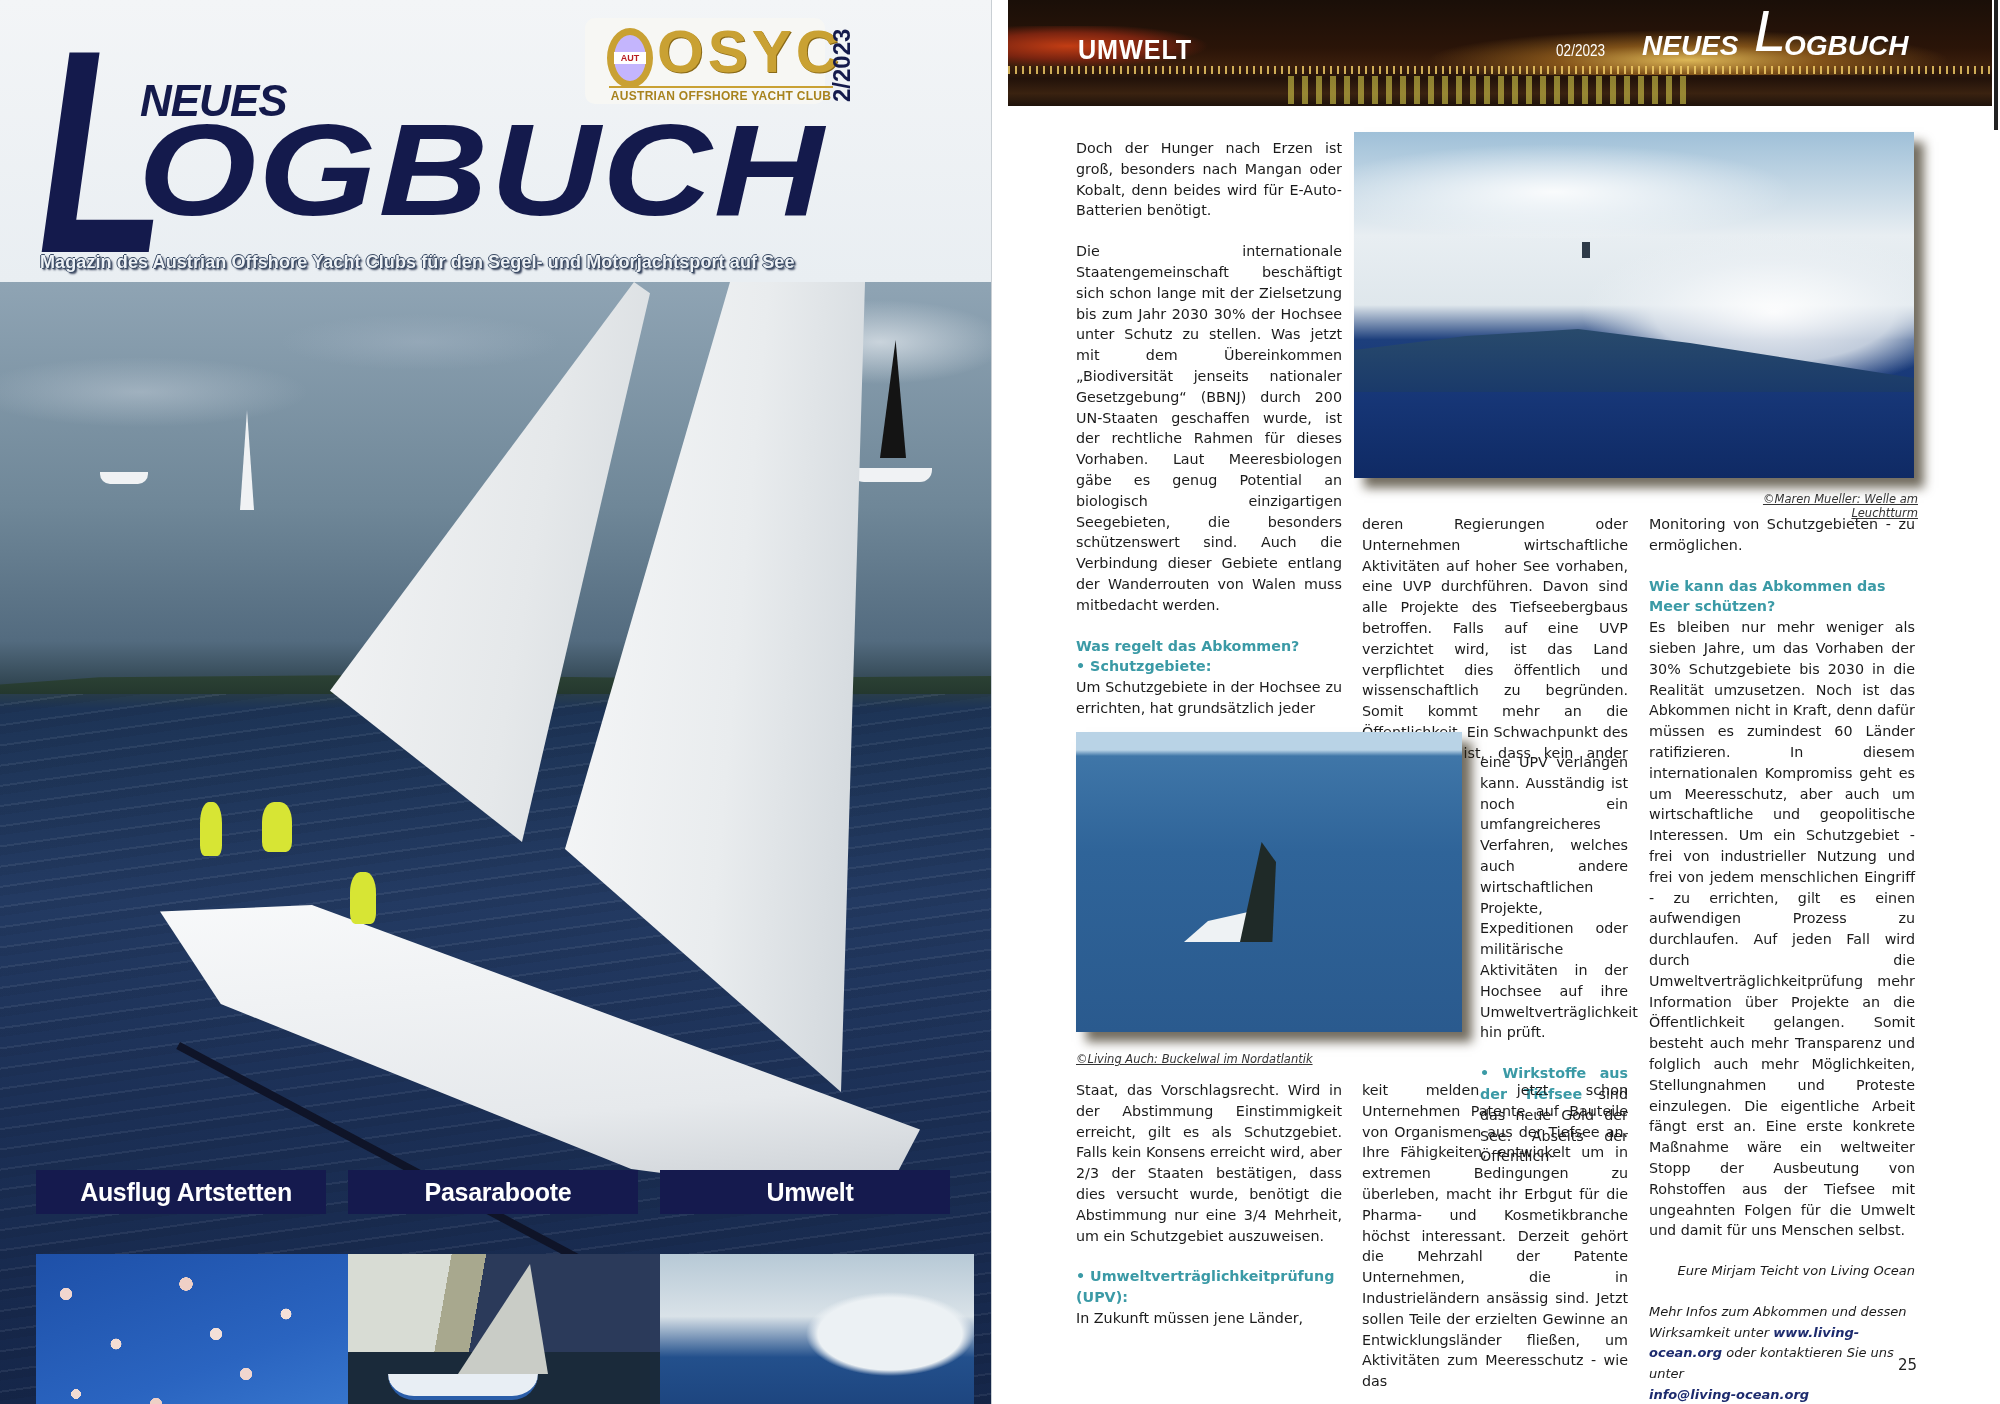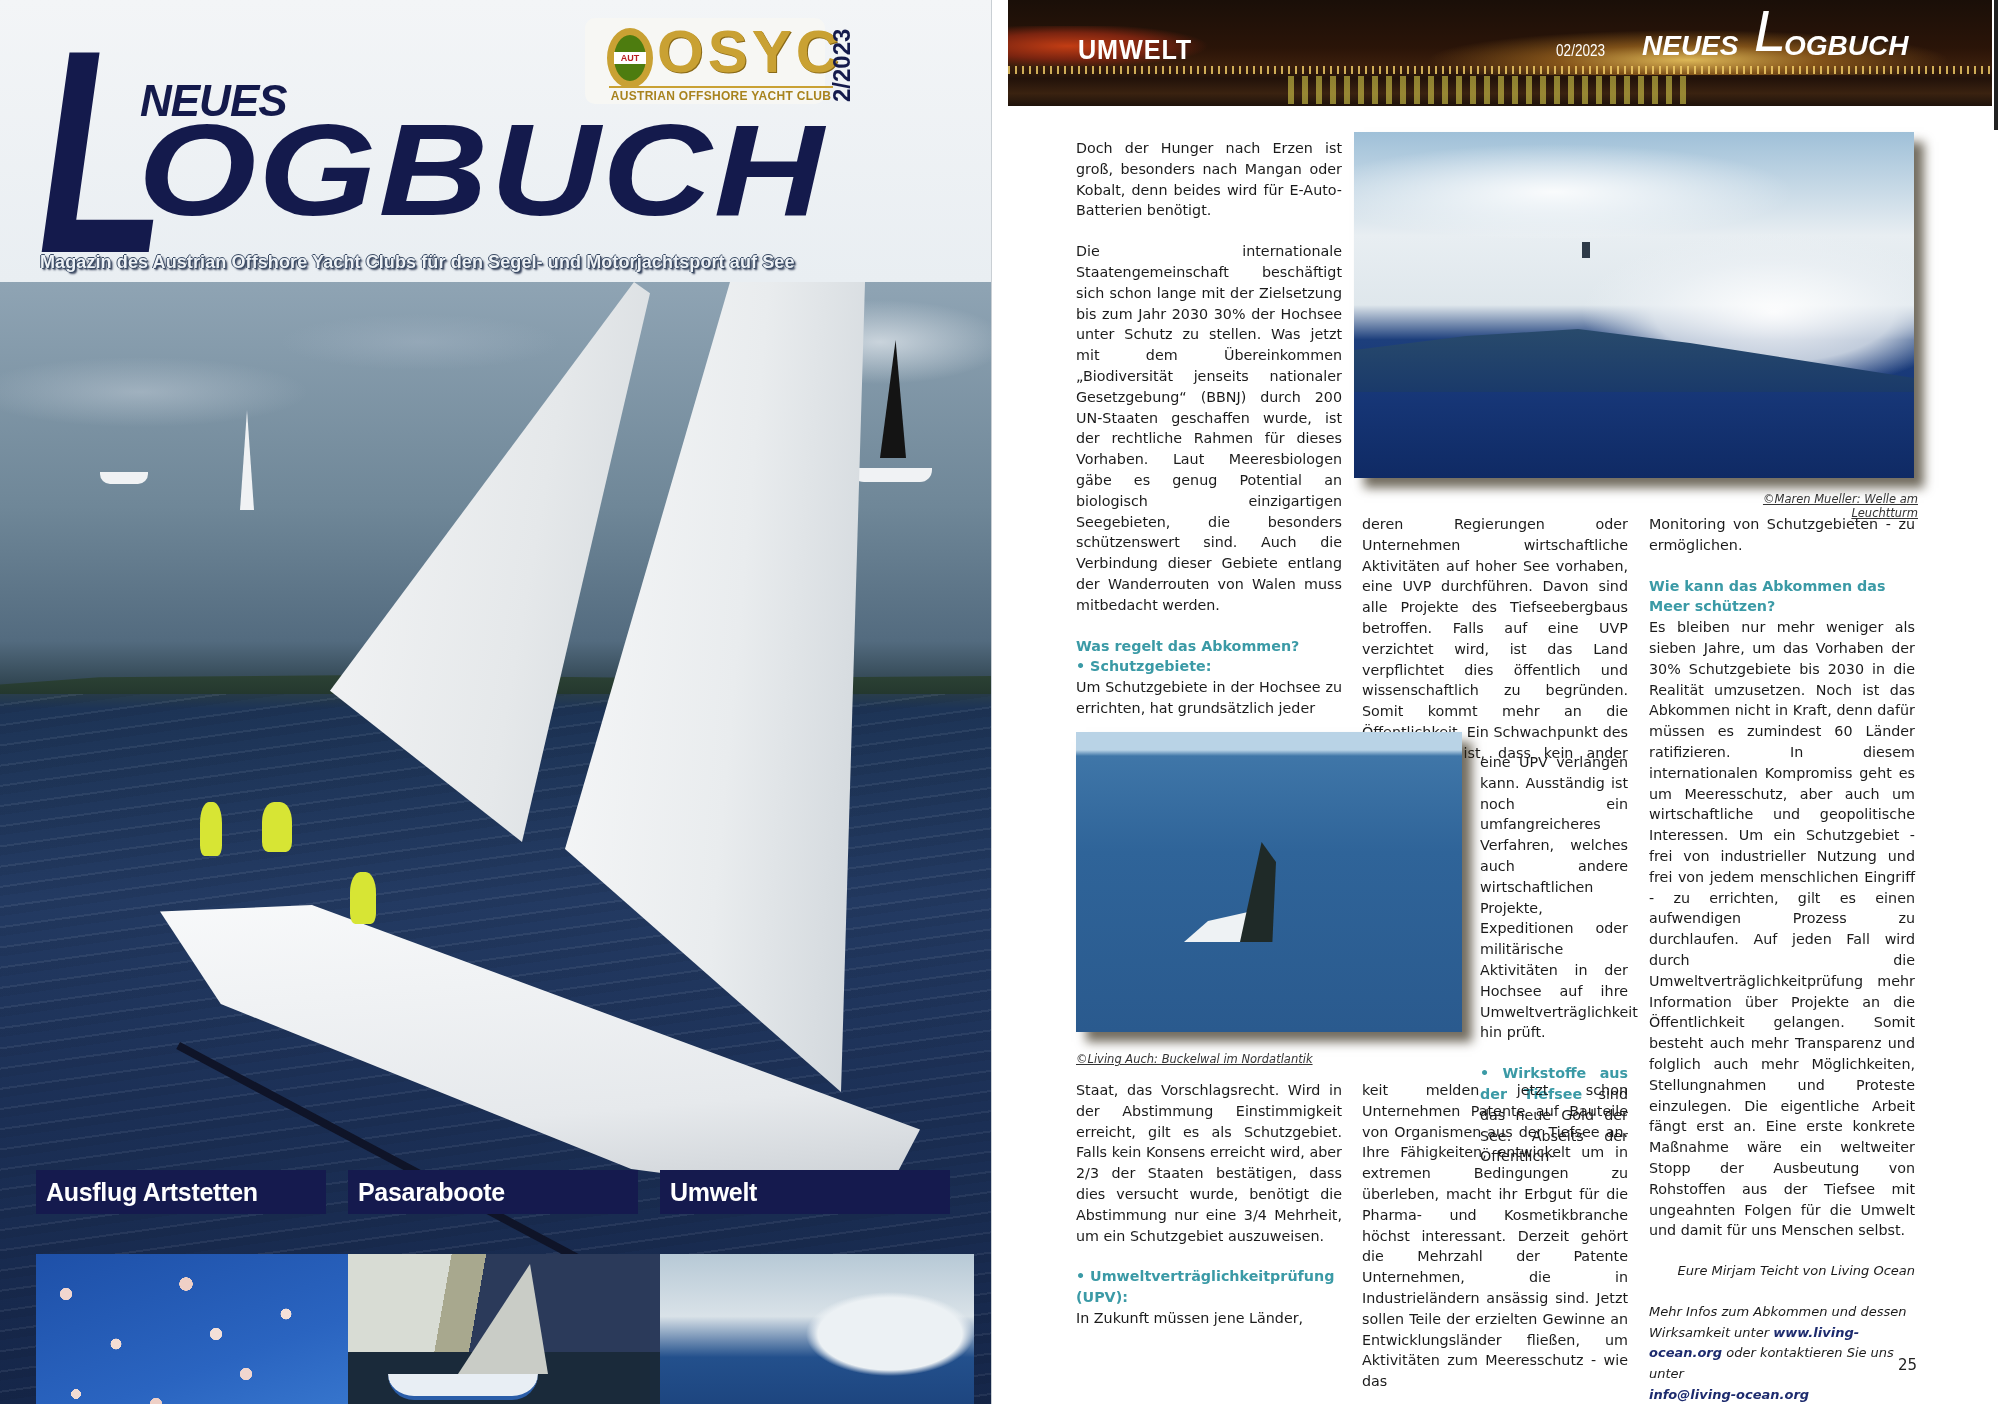--- a/index.html
+++ b/index.html
@@ -29,21 +29,21 @@
     position: absolute; left: 138px; top: 104px;
     font-weight: 700; font-style: italic; font-size: 152px; line-height: 1; color: #141a4c;
     letter-spacing: 2px; transform: scaleY(0.86); transform-origin: left top;
   }
   .osyc-box {
     position: absolute; left: 585px; top: 18px; width: 240px; height: 86px;
     background: #f7f7f4; border-radius: 10px;
   }
   .osyc-ring {
     position: absolute; left: 22px; top: 10px; width: 46px; height: 60px; border-radius: 50%;
-    border: 7px solid #c9a133; background: #4d7c0f; display: flex; align-items: center; justify-content: center;
+    border: 7px solid #c9a133; background: #c4b5fd; display: flex; align-items: center; justify-content: center;
   }
   .osyc-ring span {
     background: #fff; color: #b81e22; font-size: 9px; font-weight: 700; padding: 1px 2px; width: 100%; text-align: center;
   }
   .osyc-letters {
     position: absolute; left: 72px; top: 4px; font-weight: 700; font-size: 60px; line-height: 1;
     color: #c9a133; letter-spacing: 4px; text-shadow: 1px 1px 0 #8a6a18;
   }
   .osyc-sub {
     position: absolute; left: 24px; top: 68px; width: 224px; border-top: 2px solid #c9a133;
@@ -109,21 +109,21 @@
   .reg-number {
     position: absolute; left: 784px; top: 1106px; font-size: 13px; font-weight: 700; color: #333; transform: rotate(8deg);
   }
   .crew { position: absolute; border-radius: 40% 40% 20% 20%; background: #d7e534; }
   .bg-boat { position: absolute; background: #f0f2f4; }
 
   .teasers { position: absolute; left: 36px; top: 1170px; width: 920px; height: 224px; }
   .teaser { position: absolute; top: 0; width: 290px; height: 224px; }
   .teaser-head {
     position: absolute; left: 0; top: 0; width: 290px; height: 44px; background: #151a4e;
-    color: #ffffff; font-weight: 700; font-size: 25px; line-height: 44px; padding-left: 10px; letter-spacing: -0.3px;
+    color: #ffffff; font-weight: 700; font-size: 25px; line-height: 44px; padding-left: 10px; letter-spacing: -0.3px; text-align: center;
   }
   .teaser-img { position: absolute; left: 0; top: 44px; width: 314px; height: 178px; overflow: hidden; margin-top: 40px; }
   .teaser-page {
     position: absolute; right: 6px; bottom: 4px; color: #fff; font-weight: 700; font-size: 16px;
     text-shadow: 1px 1px 2px #000;
   }
   .img-magnolia {
     background:
       radial-gradient(circle 10px at 30px 40px, #f1d6cf 60%, transparent 62%),
       radial-gradient(circle 9px at 80px 90px, #f3dcd3 60%, transparent 62%),

